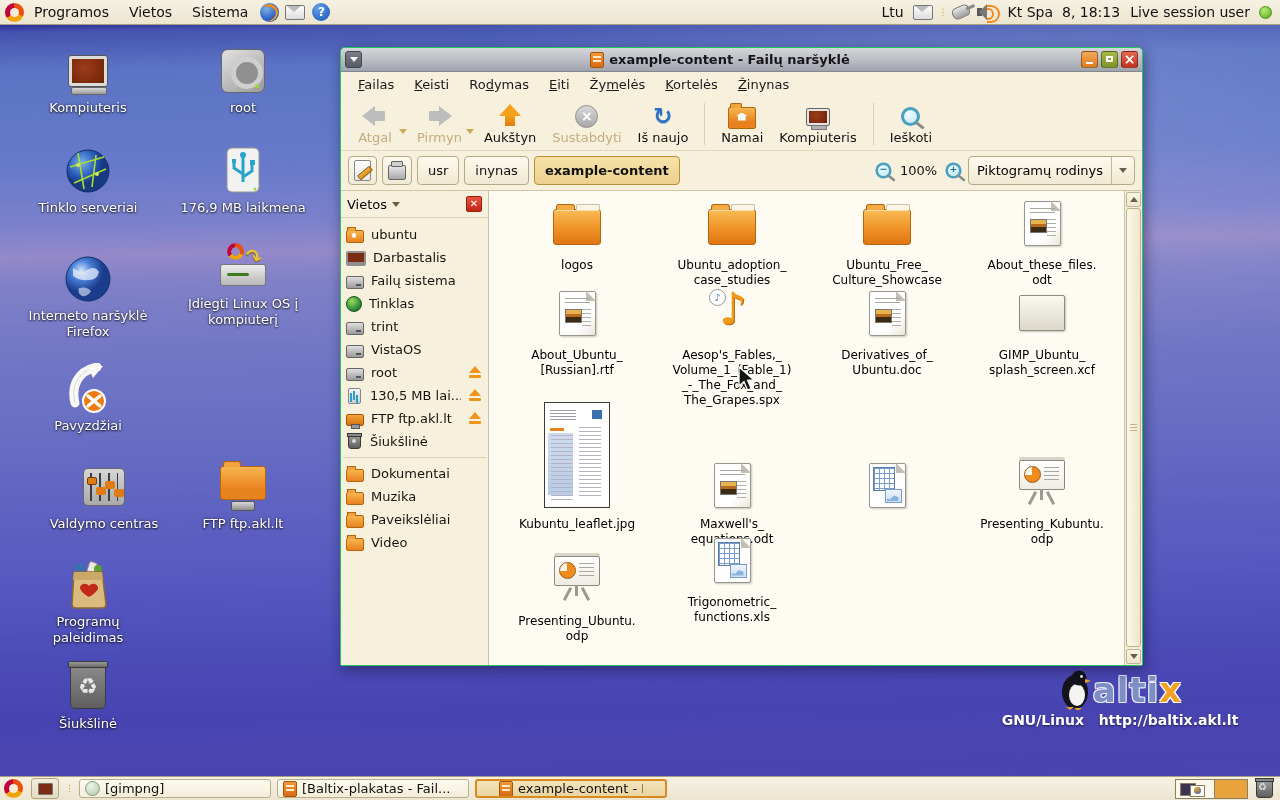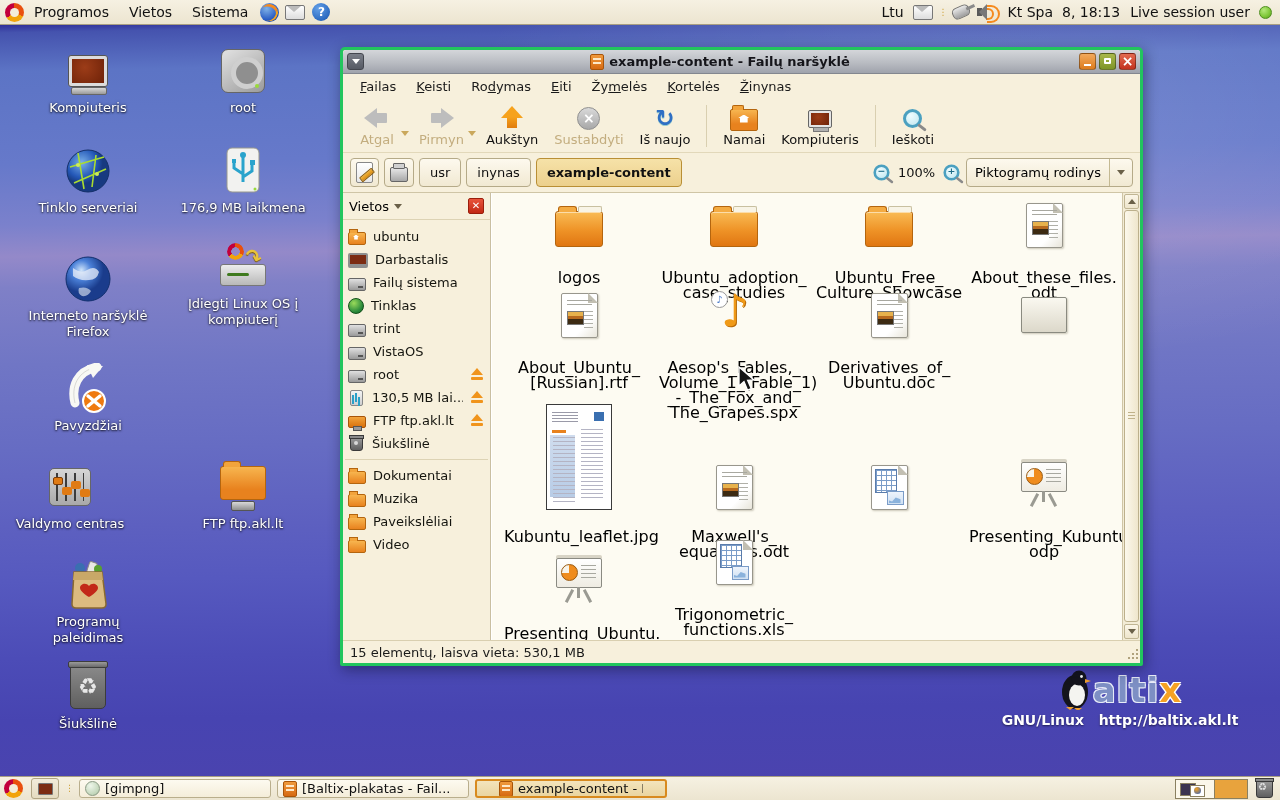--- a/index.html
+++ b/index.html
@@ -65,21 +65,21 @@
   .d-install:after{content:"";position:absolute;left:6px;top:-22px;width:17px;height:17px;border-radius:50%;
      background:conic-gradient(#e9500e 0 115deg,#f2a30a 115deg 235deg,#c2003c 235deg 360deg);
      box-shadow:inset 0 0 0 20px transparent; -webkit-mask:radial-gradient(circle,transparent 4px,#000 4.5px); mask:radial-gradient(circle,transparent 4px,#000 4.5px)}
   .d-install .arr{position:absolute;right:3px;top:-20px;font-size:20px;font-weight:bold;color:#e8c23c;text-shadow:0 1px 1px #7a5a08;transform:rotate(18deg)}
   .mini-trash{width:34px;height:42px;background:linear-gradient(#8a8a8a,#5f5f5f);border:1px solid #3c3c3c;border-radius:3px 3px 5px 5px;position:relative;display:flex;align-items:center;justify-content:center}
   .mini-trash:before{content:"";position:absolute;top:-5px;left:-3px;right:-3px;height:5px;background:linear-gradient(#9a9a9a,#6a6a6a);border:1px solid #3c3c3c;border-radius:2px}
   .mini-trash .rc{color:#e8e8e8;font-size:22px;line-height:22px}
 
   
   #win{position:absolute;left:340px;top:47px;width:803px;height:619px;background:#f7f0dc;
-    border:3px solid #22c55e;border-radius:5px 5px 2px 2px;box-shadow:2px 4px 14px rgba(10,10,40,.45);box-sizing:border-box;display:flex;flex-direction:column}
+    border:1px solid #22c55e;border-radius:5px 5px 2px 2px;box-shadow:2px 4px 14px rgba(10,10,40,.45);box-sizing:border-box;display:flex;flex-direction:column}
   #titlebar{height:23px;background:linear-gradient(#d4d6da,#b9bcc2 55%,#9fa3ac);border-radius:4px 4px 0 0;
     display:flex;align-items:center;padding:0 4px;border-bottom:1px solid #83878f;flex:0 0 auto}
   .wmenu-btn{width:15px;height:15px;border-radius:3px;background:linear-gradient(#7a7e88,#565a64);border:1px solid #43464e;display:flex;align-items:center;justify-content:center}
   .wmenu-btn:after{content:"";border-left:4px solid transparent;border-right:4px solid transparent;border-top:5px solid #fff}
   #titlebar .tw{flex:1;display:flex;align-items:center;justify-content:center;gap:5px;font-size:13px;font-weight:bold;color:#15151a}
   .naut-ic{width:12px;height:14px;background:linear-gradient(#f09a3c,#d66a12);border:1px solid #a85408;border-radius:2px;position:relative}
   .naut-ic:before{content:"";position:absolute;left:2px;top:3px;right:2px;height:2px;background:#fde8c8;box-shadow:0 4px 0 #fde8c8}
   .wbtn{width:17px;height:17px;border-radius:3px;margin-left:3px;position:relative;border:1px solid rgba(0,0,0,.35);box-sizing:border-box}
   .wbtn.min{background:linear-gradient(#f2a95c,#dd7c1e)}
   .wbtn.min:after{content:"";position:absolute;left:4px;bottom:3px;width:7px;height:2px;background:#fff}
@@ -164,21 +164,21 @@
   .sic-folder:before{content:"";position:absolute;top:-4px;left:0;width:7px;height:3px;background:#f2a43c;border:1px solid #b4650e;border-bottom:none}
   .eject{width:15px;height:13px;position:relative;flex:0 0 auto}
   .eject:before{content:"";position:absolute;left:1px;top:0;border-left:6px solid transparent;border-right:6px solid transparent;border-bottom:7px solid #f0941c}
   .eject:after{content:"";position:absolute;left:1px;bottom:1px;width:12px;height:3px;background:#f0941c;border-radius:1px}
 
   #filearea{flex:1;position:relative;background:#fdfbf2;min-width:0;border-left:1px solid #fff}
   #filegrid{position:absolute;inset:0 17px 0 0;overflow:hidden}
   .fcell{position:absolute;width:150px;text-align:center}
   .fico{display:flex;align-items:center;justify-content:center;height:52px}
   .fico.tall{height:112px;align-items:flex-end}
-  .fname{margin-top:19px;font-size:16px;line-height:15px;color:#000}
+  .fname{margin-top:9px;font-size:12px;line-height:15px;color:#000}
 
   .i-folder{width:46px;height:34px;background:linear-gradient(#f9bb55,#ee9226 55%,#e07612);border:1px solid #b4650e;border-radius:3px;position:relative;box-shadow:inset 0 1px 0 rgba(255,255,255,.5);margin-top:7px}
   .i-folder:before{content:"";position:absolute;top:-6px;left:2px;width:17px;height:5px;background:#f4ab42;border:1px solid #b4650e;border-bottom:none;border-radius:3px 3px 0 0}
   .i-folder:after{content:"";position:absolute;top:-6px;left:22px;right:0;height:5px;background:#f8f4e6;border:1px solid #c8c0a0;border-bottom:none;border-radius:2px 2px 0 0}
 
   .i-doc{width:35px;height:43px;background:linear-gradient(135deg,#fff 70%,#e8e5da);border:1px solid #98968c;border-radius:2px;position:relative;box-shadow:1px 1px 2px rgba(60,50,20,.25)}
   .i-doc:before{content:"";position:absolute;right:-1px;top:-1px;border-style:solid;border-width:0 10px 10px 0;border-color:#f6efdf transparent #c2bfb2 transparent}
   .i-doc:after{content:"";position:absolute;left:5px;right:5px;top:6px;height:8px;background:repeating-linear-gradient(#a8a8a0 0 1px,transparent 1px 4px)}
   .i-doc .art{position:absolute;left:5px;top:17px;width:15px;height:12px;border:1px solid #777;
     background:linear-gradient(#e8b24c 0 35%,#b86a1e 35% 60%,#3c2a12 60% 100%)}
@@ -370,21 +370,21 @@
           <svg width="50" height="52" viewBox="0 0 50 52">
             <path d="M34 4 C14 8 8 24 12 40" fill="none" stroke="#f8f8f4" stroke-width="9" stroke-linecap="round"></path>
             <path d="M34 4 C14 8 8 24 12 40" fill="none" stroke="#b8b8b4" stroke-width="1" opacity=".5"></path>
             <path d="M24 2 L40 3 L30 15 Z" fill="#f8f8f4"></path>
             <circle cx="31" cy="38" r="11" fill="#ef7a10" stroke="#fff" stroke-width="2"></circle>
             <path d="M25 33 l12 10 M37 33 l-12 10" stroke="#fff" stroke-width="3.4" stroke-linecap="round"></path>
           </svg>
         </div>
         <div class="dlabel">Pavyzdžiai</div>
       </div>
-      <div class="dicon" style="left: 0; top: 460px;">
+      <div class="dicon" style="left: 34px; top: 460px;">
         <div class="art">
           <span class="d-mixer"></span>
         </div>
         <div class="dlabel">Valdymo centras</div>
       </div>
       <div class="dicon" style="left: 173px; top: 460px;">
         <div class="art">
           <span class="d-ftpfolder"></span>
         </div>
         <div class="dlabel">FTP ftp.akl.lt</div>
@@ -655,20 +655,21 @@
                   <span class="art"></span>
                   <span class="rl"></span>
                 </div>
               </div>
               <div class="fname">Derivatives_of_<br>Ubuntu.doc</div>
             </div>
             <div class="fcell" style="left: 477px; top: 96px;">
               <div class="fico">
                 <div class="i-photo"><span class="ph"></span></div>
               </div>
+              <div class="fname">GIMP_Ubuntu_<br>splash_screen.xcf</div>
             </div>
             <div class="fcell" style="left: 12px; top: 205px;">
               <div class="fico tall">
                 <div class="i-leaflet"></div>
               </div>
               <div class="fname">Kubuntu_leaflet.jpg</div>
             </div>
             <div class="fcell" style="left: 167px; top: 205px;">
               <div class="fico tall">
                 <div class="i-doc">
@@ -727,24 +728,20 @@
               <span class="up"></span>
             </span>
           <span id="vthumb"></span>
           <span class="sarrow">
               <span class="down"></span>
             </span>
         </div>
       </div>
     </div>
 
-    <div id="statusbar">
-      <span>15 elementų, laisva vieta: 530,1 MB</span>
-      <span class="grip"></span>
-    </div>
   </div>
 
   <div id="taskbar">
     <span class="ublogo" style="margin-left:1px"></span>
     <span class="sd-btn">
         <span class="scr"></span>
       </span>
     <span class="griplet">⋮</span>
     <span id="tasks" style="display:flex;gap:6px">
         <span class="task">

